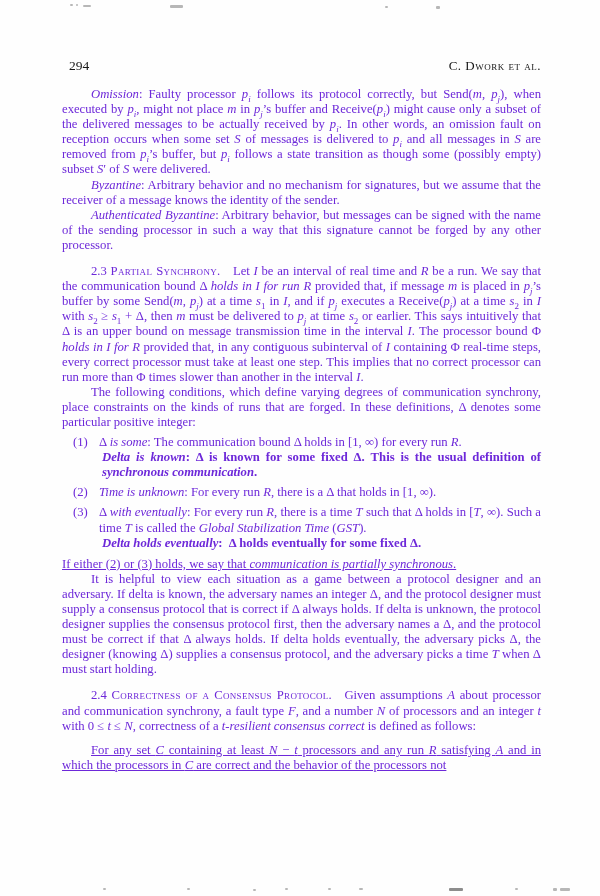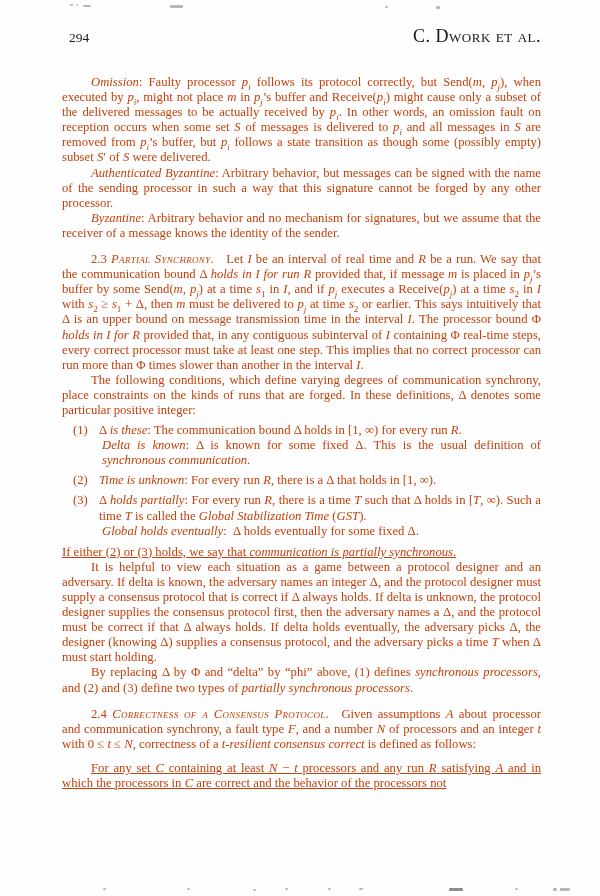--- a/index.html
+++ b/index.html
@@ -9,58 +9,59 @@
     font-family: "Liberation Serif", serif;
     color: #161616;
     position: relative;
     overflow: hidden;
   }
   .page {
     position: absolute; inset: 0;
   }
   .content {
     position: absolute;
-    left: 62px; top: 26px;
+    left: 62px; top: 42px;
     width: 479px;
   }
   .running-head {
     display: flex;
     justify-content: space-between;
     align-items: baseline;
     font-size: 13.5px;
     margin-left: 7px;
   }
   .running-title {
     font-variant: small-caps;
     letter-spacing: 0.5px;
-    font-size: 18px;
+    font-size: 13px;
+    margin-top: 16px;
   }
   .body-text {
-    margin-top: 28px;
+    margin-top: 13px;
     font-size: 12.7px;
     line-height: 15.1px;
     text-align: justify;
-    color: #c2410c;
+    color: #6d28d9;
   }
   .para { margin: 0; }
   .para.indent { text-indent: 29px; }
   .para.flush { text-indent: 0; }
   .section-start { margin-top: 11px; }
   .pre-gap { margin-top: 9px; text-decoration: underline; }
-  .sc { font-variant: small-caps; letter-spacing: 0.3px; font-style: italic; }
+  .sc { font-variant: small-caps; letter-spacing: 0.3px; }
   sub { font-size: 9px; line-height: 0; }
   .list-item { margin-top: 5px; }
   .li-main { margin: 0 0 0 37px; }
   .li-marker {
     display: inline-block;
     width: 37px; margin-left: -37px;
     box-sizing: border-box; padding-left: 11px;
     text-indent: 0;
   }
-  .li-sub { margin: 0 0 0 40px; }
+  .li-sub { margin: 0 0 0 40px; font-weight: bold; }
   .after-list { margin-top: 6px; text-decoration: underline; }
   .artifact {
     position: absolute;
     background: #b7b7b7;
     border-radius: 1px;
   }
   .artifact.dark { background: #8d8d8d; }
 </style>
 </head>
 <body>
@@ -86,35 +87,34 @@
   <div class="artifact" style="left:560px;top:888px;width:10px;height:3px;"></div>
 
   <div class="content">
     <header class="running-head">
       <span>294</span>
       <span class="running-title">C. Dwork et al.</span>
     </header>
 
     <main class="body-text">
         <p class="para indent"><i>Omission</i>: Faulty processor <i>p</i><sub><i>i</i></sub> follows its protocol correctly, but Send(<i>m</i>, <i>p</i><sub><i>j</i></sub>), when executed by <i>p</i><sub><i>i</i></sub>, might not place <i>m</i> in <i>p</i><sub><i>j</i></sub>’s buffer and Receive(<i>p</i><sub><i>i</i></sub>) might cause only a subset of the delivered messages to be actually received by <i>p</i><sub><i>i</i></sub>. In other words, an omission fault on reception occurs when some set <i>S</i> of messages is delivered to <i>p</i><sub><i>i</i></sub> and all messages in <i>S</i> are removed from <i>p</i><sub><i>i</i></sub>’s buffer, but <i>p</i><sub><i>i</i></sub> follows a state transition as though some (possibly empty) subset <i>S</i>′ of <i>S</i> were delivered.</p>
+        <p class="para indent"><i>Byzantine</i>: Arbitrary behavior and no mechanism for signatures, but we assume that the receiver of a message knows the identity of the sender.</p>
         <p class="para indent"><i>Authenticated Byzantine</i>: Arbitrary behavior, but messages can be signed with the name of the sending processor in such a way that this signature cannot be forged by any other processor.</p>
-        <p class="para indent"><i>Byzantine</i>: Arbitrary behavior and no mechanism for signatures, but we assume that the receiver of a message knows the identity of the sender.</p>
         <p class="para indent section-start">2.3 <span class="sc">Partial Synchrony</span>. Let <i>I</i> be an interval of real time and <i>R</i> be a run. We say that the communication bound Δ <i>holds in I for run R</i> provided that, if message <i>m</i> is placed in <i>p</i><sub><i>j</i></sub>’s buffer by some Send(<i>m</i>, <i>p</i><sub><i>j</i></sub>) at a time <i>s</i><sub>1</sub> in <i>I</i>, and if <i>p</i><sub><i>j</i></sub> executes a Receive(<i>p</i><sub><i>j</i></sub>) at a time <i>s</i><sub>2</sub> in <i>I</i> with <i>s</i><sub>2</sub> ≥ <i>s</i><sub>1</sub> + Δ, then <i>m</i> must be delivered to <i>p</i><sub><i>j</i></sub> at time <i>s</i><sub>2</sub> or earlier. This says intuitively that Δ is an upper bound on message transmission time in the interval <i>I</i>. The processor bound Φ <i>holds in I for R</i> provided that, in any contiguous subinterval of <i>I</i> containing Φ real-time steps, every correct processor must take at least one step. This implies that no correct processor can run more than Φ times slower than another in the interval <i>I</i>.</p>
         <p class="para indent">The following conditions, which define varying degrees of communication synchrony, place constraints on the kinds of runs that are forged. In these definitions, Δ denotes some particular positive integer:</p>
         <div class="list-item">
-          <p class="li-main"><span class="li-marker">(1)</span><span>Δ <i>is these</i>: The communication bound Δ holds in [1, ∞) for every run <i>R</i>.</span></p>
+          <p class="li-main"><span class="li-marker">(1)</span><span>Δ <i>is some</i>: The communication bound Δ holds in [1, ∞) for every run <i>R</i>.</span></p>
           <p class="li-sub"><i>Delta is known</i>: Δ is known for some fixed Δ. This is the usual definition of <i>synchronous communication</i>.</p>
         </div>
         <div class="list-item">
           <p class="li-main"><span class="li-marker">(2)</span><span><i>Time is unknown</i>: For every run <i>R</i>, there is a Δ that holds in [1, ∞).</span></p>
         </div>
         <div class="list-item">
-          <p class="li-main"><span class="li-marker">(3)</span><span>Δ <i>holds partially</i>: For every run <i>R</i>, there is a time <i>T</i> such that Δ holds in [<i>T</i>, ∞). Such a time <i>T</i> is called the <i>Global Stabilization Time</i> (<i>GST</i>).</span></p>
-          <p class="li-sub"><i>Global holds eventually</i>: Δ holds eventually for some fixed Δ.</p>
+          <p class="li-main"><span class="li-marker">(3)</span><span>Δ <i>with eventually</i>: For every run <i>R</i>, there is a time <i>T</i> such that Δ holds in [<i>T</i>, ∞). Such a time <i>T</i> is called the <i>Global Stabilization Time</i> (<i>GST</i>).</span></p>
+          <p class="li-sub"><i>Delta holds eventually</i>: Δ holds eventually for some fixed Δ.</p>
         </div>
         <p class="para flush after-list">If either (2) or (3) holds, we say that <i>communication is partially synchronous</i>.</p>
         <p class="para indent">It is helpful to view each situation as a game between a protocol designer and an adversary. If delta is known, the adversary names an integer Δ, and the protocol designer must supply a consensus protocol that is correct if Δ always holds. If delta is unknown, the protocol designer supplies the consensus protocol first, then the adversary names a Δ, and the protocol must be correct if that Δ always holds. If delta holds eventually, the adversary picks Δ, the designer (knowing Δ) supplies a consensus protocol, and the adversary picks a time <i>T</i> when Δ must start holding.</p>
-        <p class="para indent">By replacing Δ by Φ and “delta” by “phi” above, (1) defines <i>synchronous processors</i>, and (2) and (3) define two types of <i>partially synchronous processors</i>.</p>
         <p class="para indent section-start">2.4 <span class="sc">Correctness of a Consensus Protocol</span>. Given assumptions <i>A</i> about processor and communication synchrony, a fault type <i>F</i>, and a number <i>N</i> of processors and an integer <i>t</i> with 0 ≤ <i>t</i> ≤ <i>N</i>, correctness of a <i>t-resilient consensus correct</i> is defined as follows:</p>
         <p class="para indent pre-gap">For any set <i>C</i> containing at least <i>N</i> − <i>t</i> processors and any run <i>R</i> satisfying <i>A</i> and in which the processors in <i>C</i> are correct and the behavior of the processors not</p>
       </main>
   </div>
 </div>
 
 </body></html>

